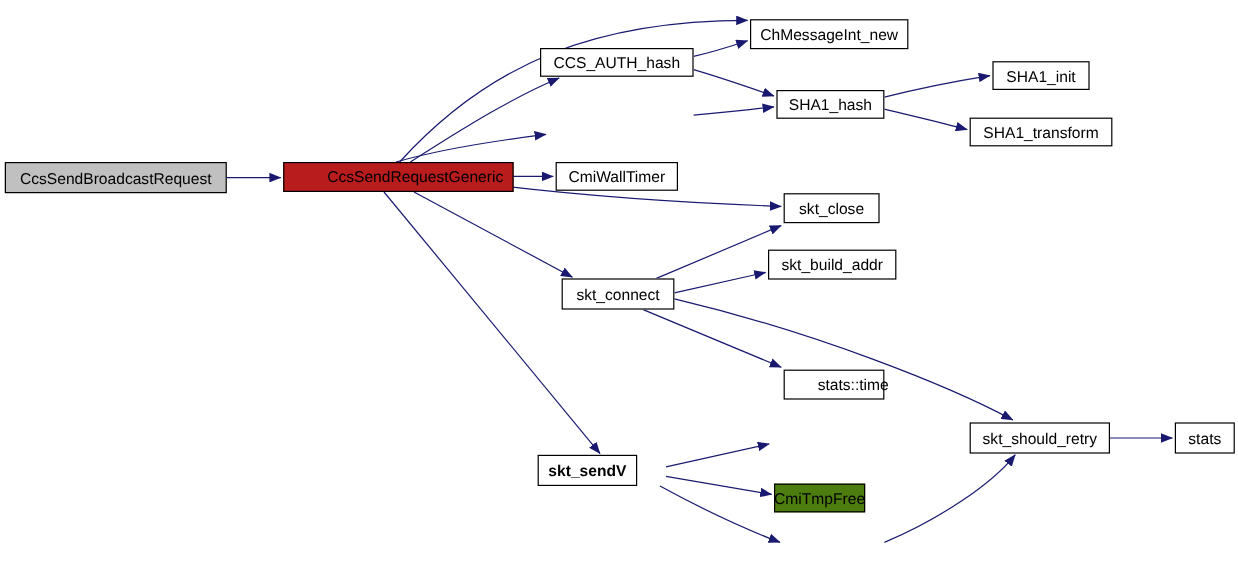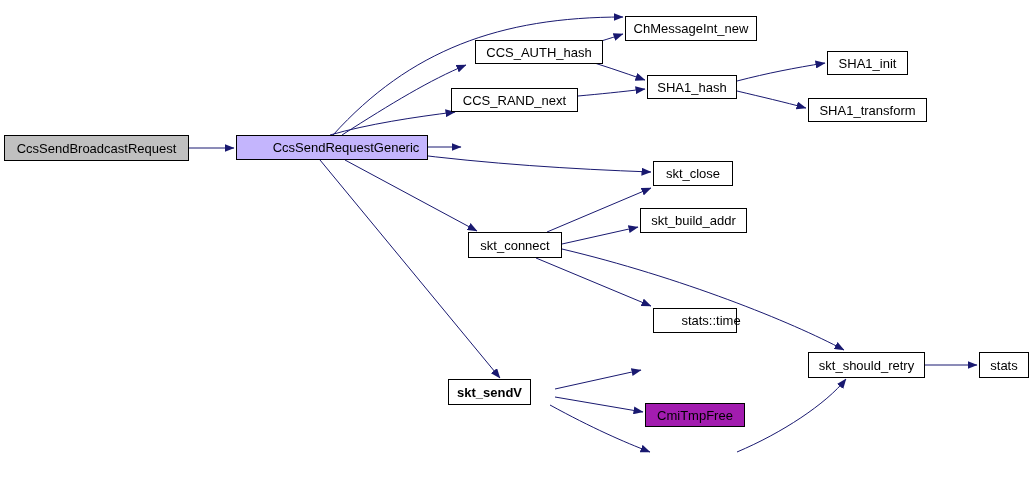--- a/index.html
+++ b/index.html
@@ -74,57 +74,57 @@
       <path d="M555,389 L641,370" fill="none" stroke="#191970" stroke-width="1" marker-end="url(#arrow)"></path>
       <path d="M555,397 L643,412" fill="none" stroke="#191970" stroke-width="1" marker-end="url(#arrow)"></path>
       <path d="M550,405 C592,428 624,442 650,452" fill="none" stroke="#191970" stroke-width="1" marker-end="url(#arrow)"></path>
       <path d="M737,452 C782,433 826,404 846,379" fill="none" stroke="#191970" stroke-width="1" marker-end="url(#arrow)"></path>
       <path d="M925,365 L977,365" fill="none" stroke="#191970" stroke-width="1" marker-end="url(#arrow)"></path>
     </svg>
   <div id="nodes">
       <div class="node" style="left: 4px; top: 135px; width: 185px; height: 26px; border: 1px solid rgb(0, 0, 0); background: rgb(192, 192, 192); color: rgb(0, 0, 0);">
         <span>CcsSendBroadcastRequest</span>
       </div>
-      <div class="node" style="left: 236px; top: 135px; width: 192px; height: 25px; border: 1px solid rgb(0, 0, 0); background: #c4b5fd; color: rgb(0, 0, 0); padding-left: 28px;">
+      <div class="node" style="left: 236px; top: 135px; width: 192px; height: 25px; border: 1px solid rgb(0, 0, 0); background: #b91c1c; color: rgb(0, 0, 0); padding-left: 28px;">
         <span>CcsSendRequestGeneric</span>
       </div>
       <div class="node" style="left: 625px; top: 16px; width: 132px; height: 25px; border: 1px solid rgb(0, 0, 0); background: rgb(255, 255, 255); color: rgb(0, 0, 0);">
         <span>ChMessageInt_new</span>
       </div>
-      <div class="node" style="left: 450px; top: 40px; width: 128px; height: 24px; border: 1px solid rgb(0, 0, 0); background: rgb(255, 255, 255); color: rgb(0, 0, 0); margin-left: 25px;">
+      <div class="node" style="left: 450px; top: 40px; width: 128px; height: 24px; border: 1px solid rgb(0, 0, 0); background: rgb(255, 255, 255); color: rgb(0, 0, 0);">
         <span>CCS_AUTH_hash</span>
-      </div>
-      <div class="node" style="left: 451px; top: 88px; width: 127px; height: 24px; border: 1px solid rgb(0, 0, 0); background: rgb(255, 255, 255); color: rgb(0, 0, 0);">
-        <span>CCS_RAND_next</span>
       </div>
       <div class="node" style="left: 647px; top: 75px; width: 90px; height: 24px; border: 1px solid rgb(0, 0, 0); background: rgb(255, 255, 255); color: rgb(0, 0, 0);">
         <span>SHA1_hash</span>
       </div>
       <div class="node" style="left: 827px; top: 51px; width: 81px; height: 24px; border: 1px solid rgb(0, 0, 0); background: rgb(255, 255, 255); color: rgb(0, 0, 0);">
         <span>SHA1_init</span>
       </div>
       <div class="node" style="left: 808px; top: 98px; width: 119px; height: 24px; border: 1px solid rgb(0, 0, 0); background: rgb(255, 255, 255); color: rgb(0, 0, 0);">
         <span>SHA1_transform</span>
+      </div>
+      <div class="node" style="left: 463px; top: 135px; width: 102px; height: 24px; border: 1px solid rgb(0, 0, 0); background: rgb(255, 255, 255); color: rgb(0, 0, 0);">
+        <span>CmiWallTimer</span>
       </div>
       <div class="node" style="left: 653px; top: 161px; width: 80px; height: 25px; border: 1px solid rgb(0, 0, 0); background: rgb(255, 255, 255); color: rgb(0, 0, 0);">
         <span>skt_close</span>
       </div>
       <div class="node" style="left: 640px; top: 208px; width: 107px; height: 25px; border: 1px solid rgb(0, 0, 0); background: rgb(255, 255, 255); color: rgb(0, 0, 0);">
         <span>skt_build_addr</span>
       </div>
       <div class="node" style="left: 468px; top: 232px; width: 94px; height: 26px; border: 1px solid rgb(0, 0, 0); background: rgb(255, 255, 255); color: rgb(0, 0, 0);">
         <span>skt_connect</span>
       </div>
       <div class="node" style="left: 653px; top: 308px; width: 84px; height: 25px; border: 1px solid rgb(0, 0, 0); background: rgb(255, 255, 255); color: rgb(0, 0, 0); padding-left: 32px;">
         <span>stats::time</span>
       </div>
       <div class="node" style="left: 448px; top: 379px; width: 83px; height: 26px; border: 1px solid rgb(0, 0, 0); background: rgb(255, 255, 255); color: rgb(0, 0, 0); font-weight: bold;">
         <span>skt_sendV</span>
       </div>
-      <div class="node" style="left: 645px; top: 403px; width: 100px; height: 24px; border: 1px solid rgb(0, 0, 0); background: #a21caf; color: rgb(0, 0, 0);">
+      <div class="node" style="left: 645px; top: 403px; width: 76px; height: 24px; border: 1px solid rgb(0, 0, 0); background: #4d7c0f; color: rgb(0, 0, 0);">
         <span>CmiTmpFree</span>
       </div>
       <div class="node" style="left: 808px; top: 352px; width: 117px; height: 26px; border: 1px solid rgb(0, 0, 0); background: rgb(255, 255, 255); color: rgb(0, 0, 0);">
         <span>skt_should_retry</span>
       </div>
       <div class="node" style="left: 979px; top: 352px; width: 50px; height: 26px; border: 1px solid rgb(0, 0, 0); background: rgb(255, 255, 255); color: rgb(0, 0, 0);">
         <span>stats</span>
       </div>
     </div>
 </div>

